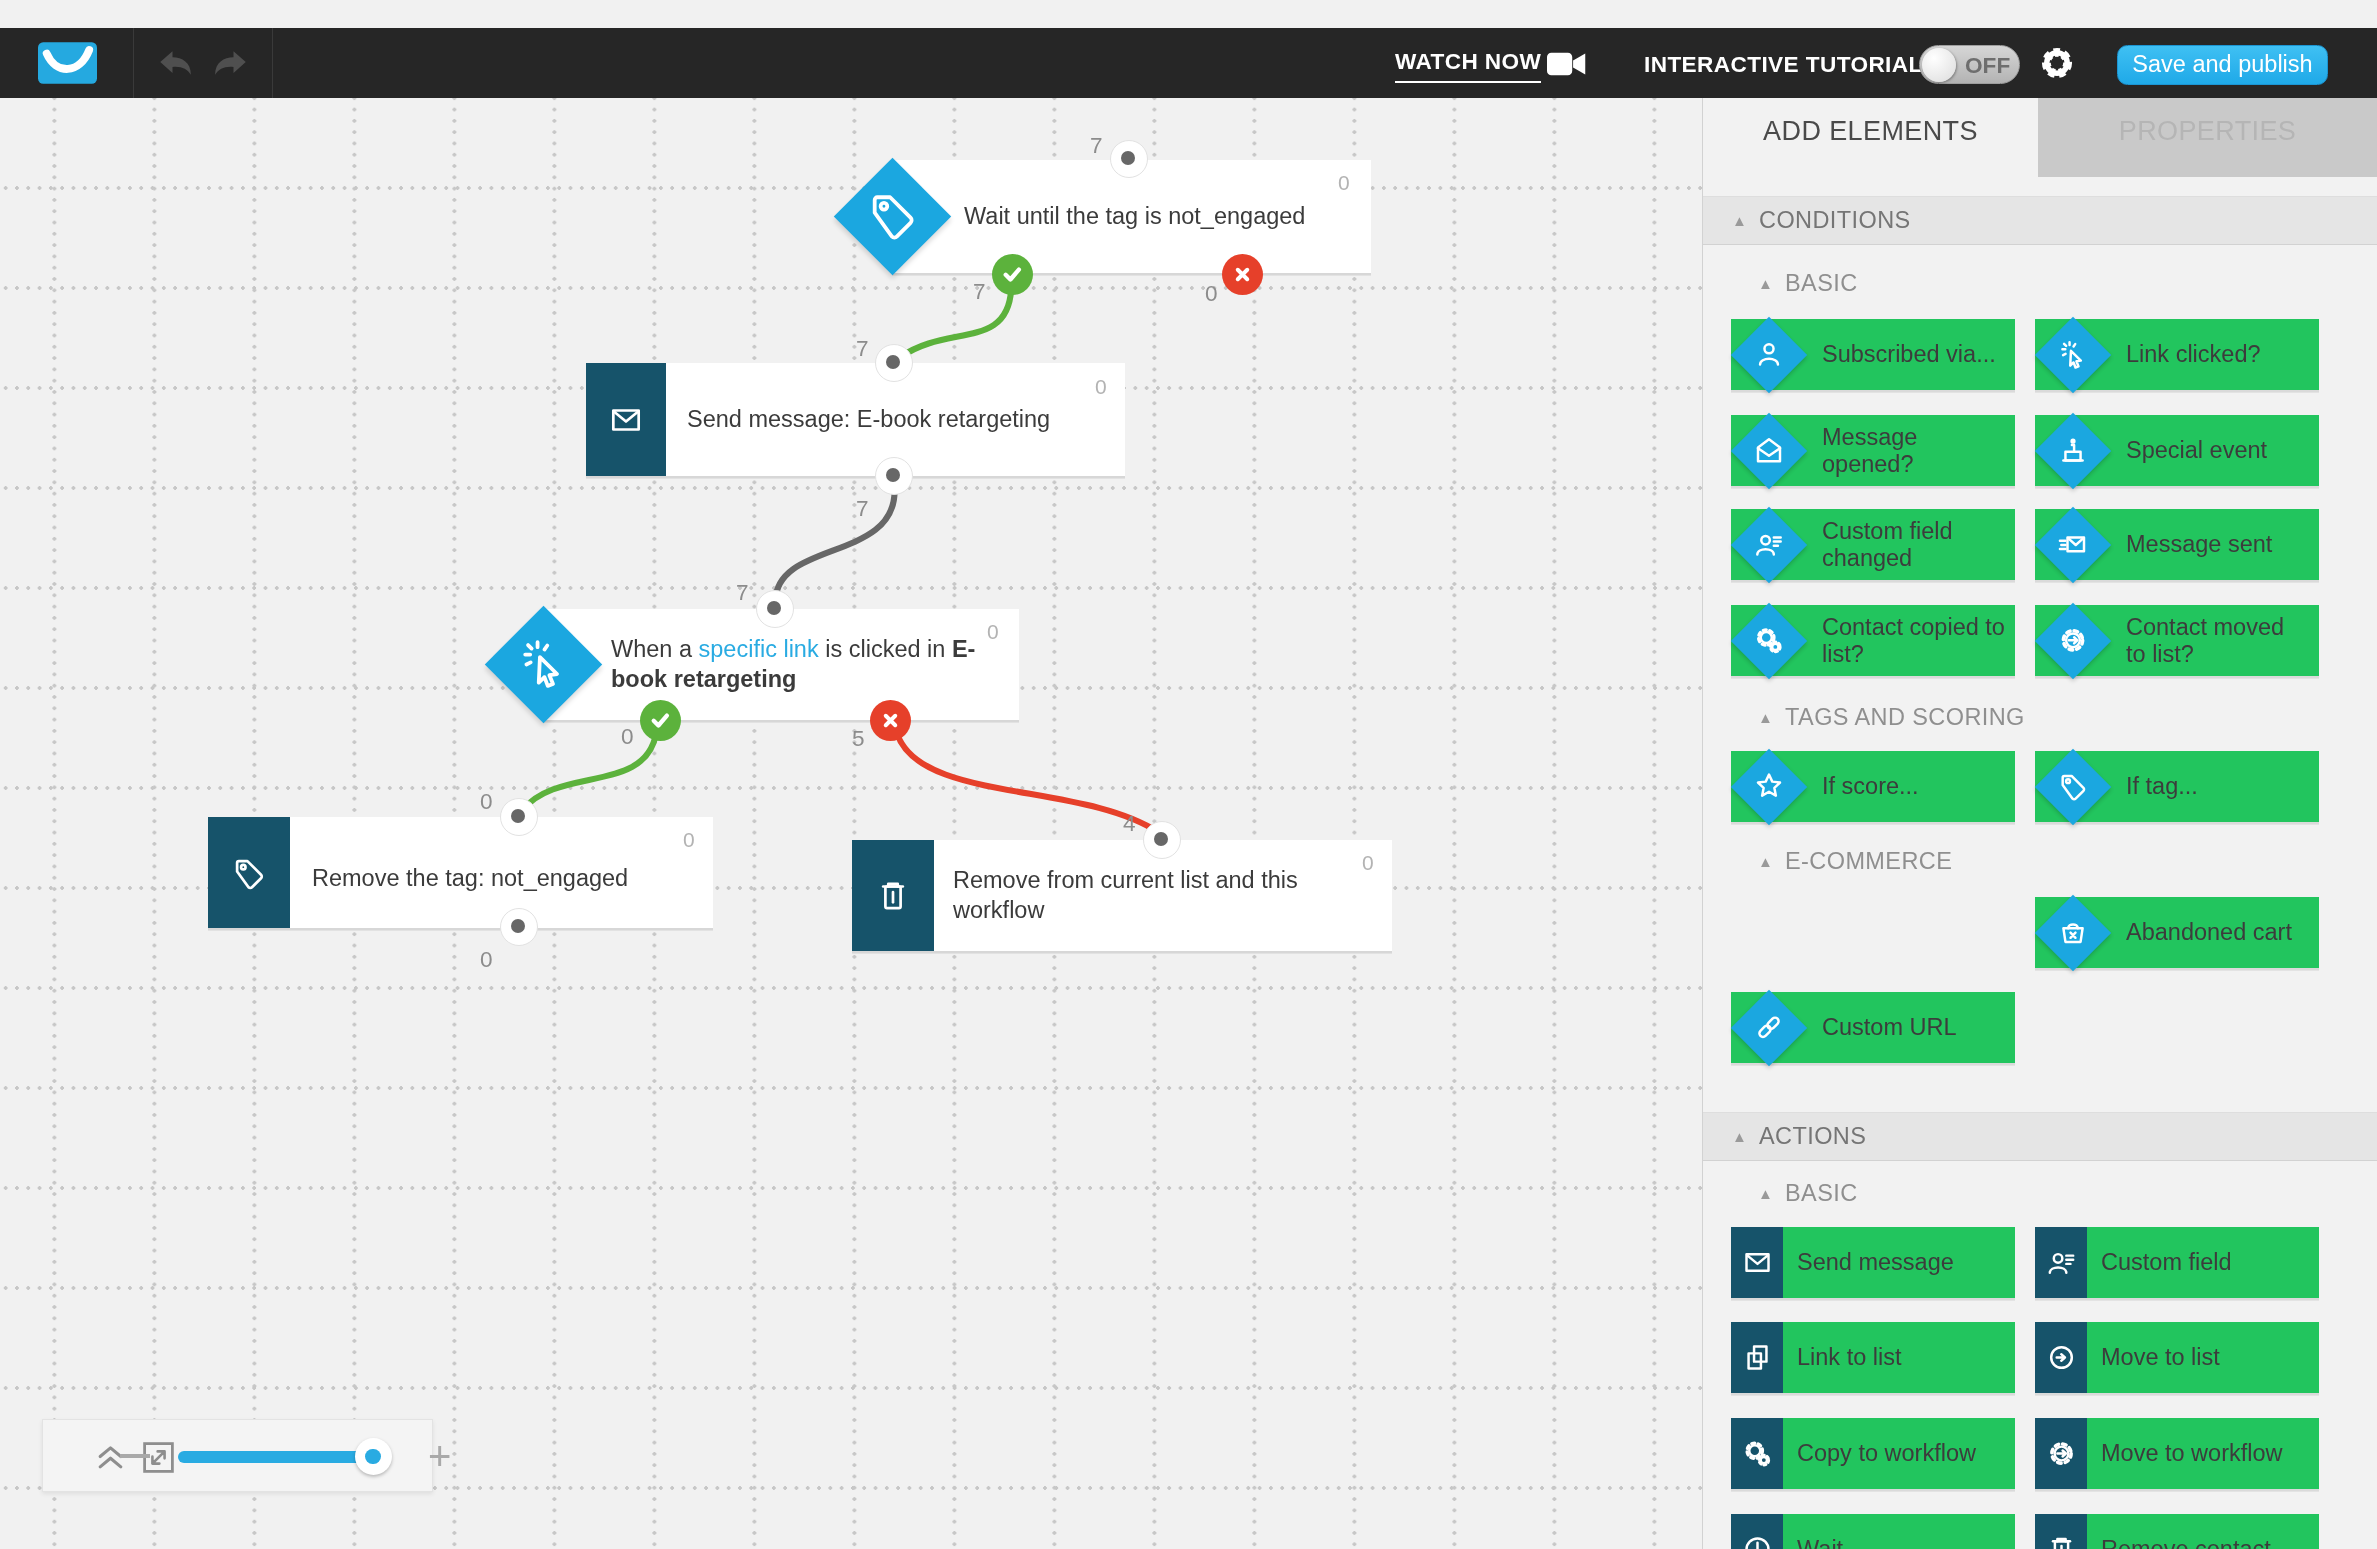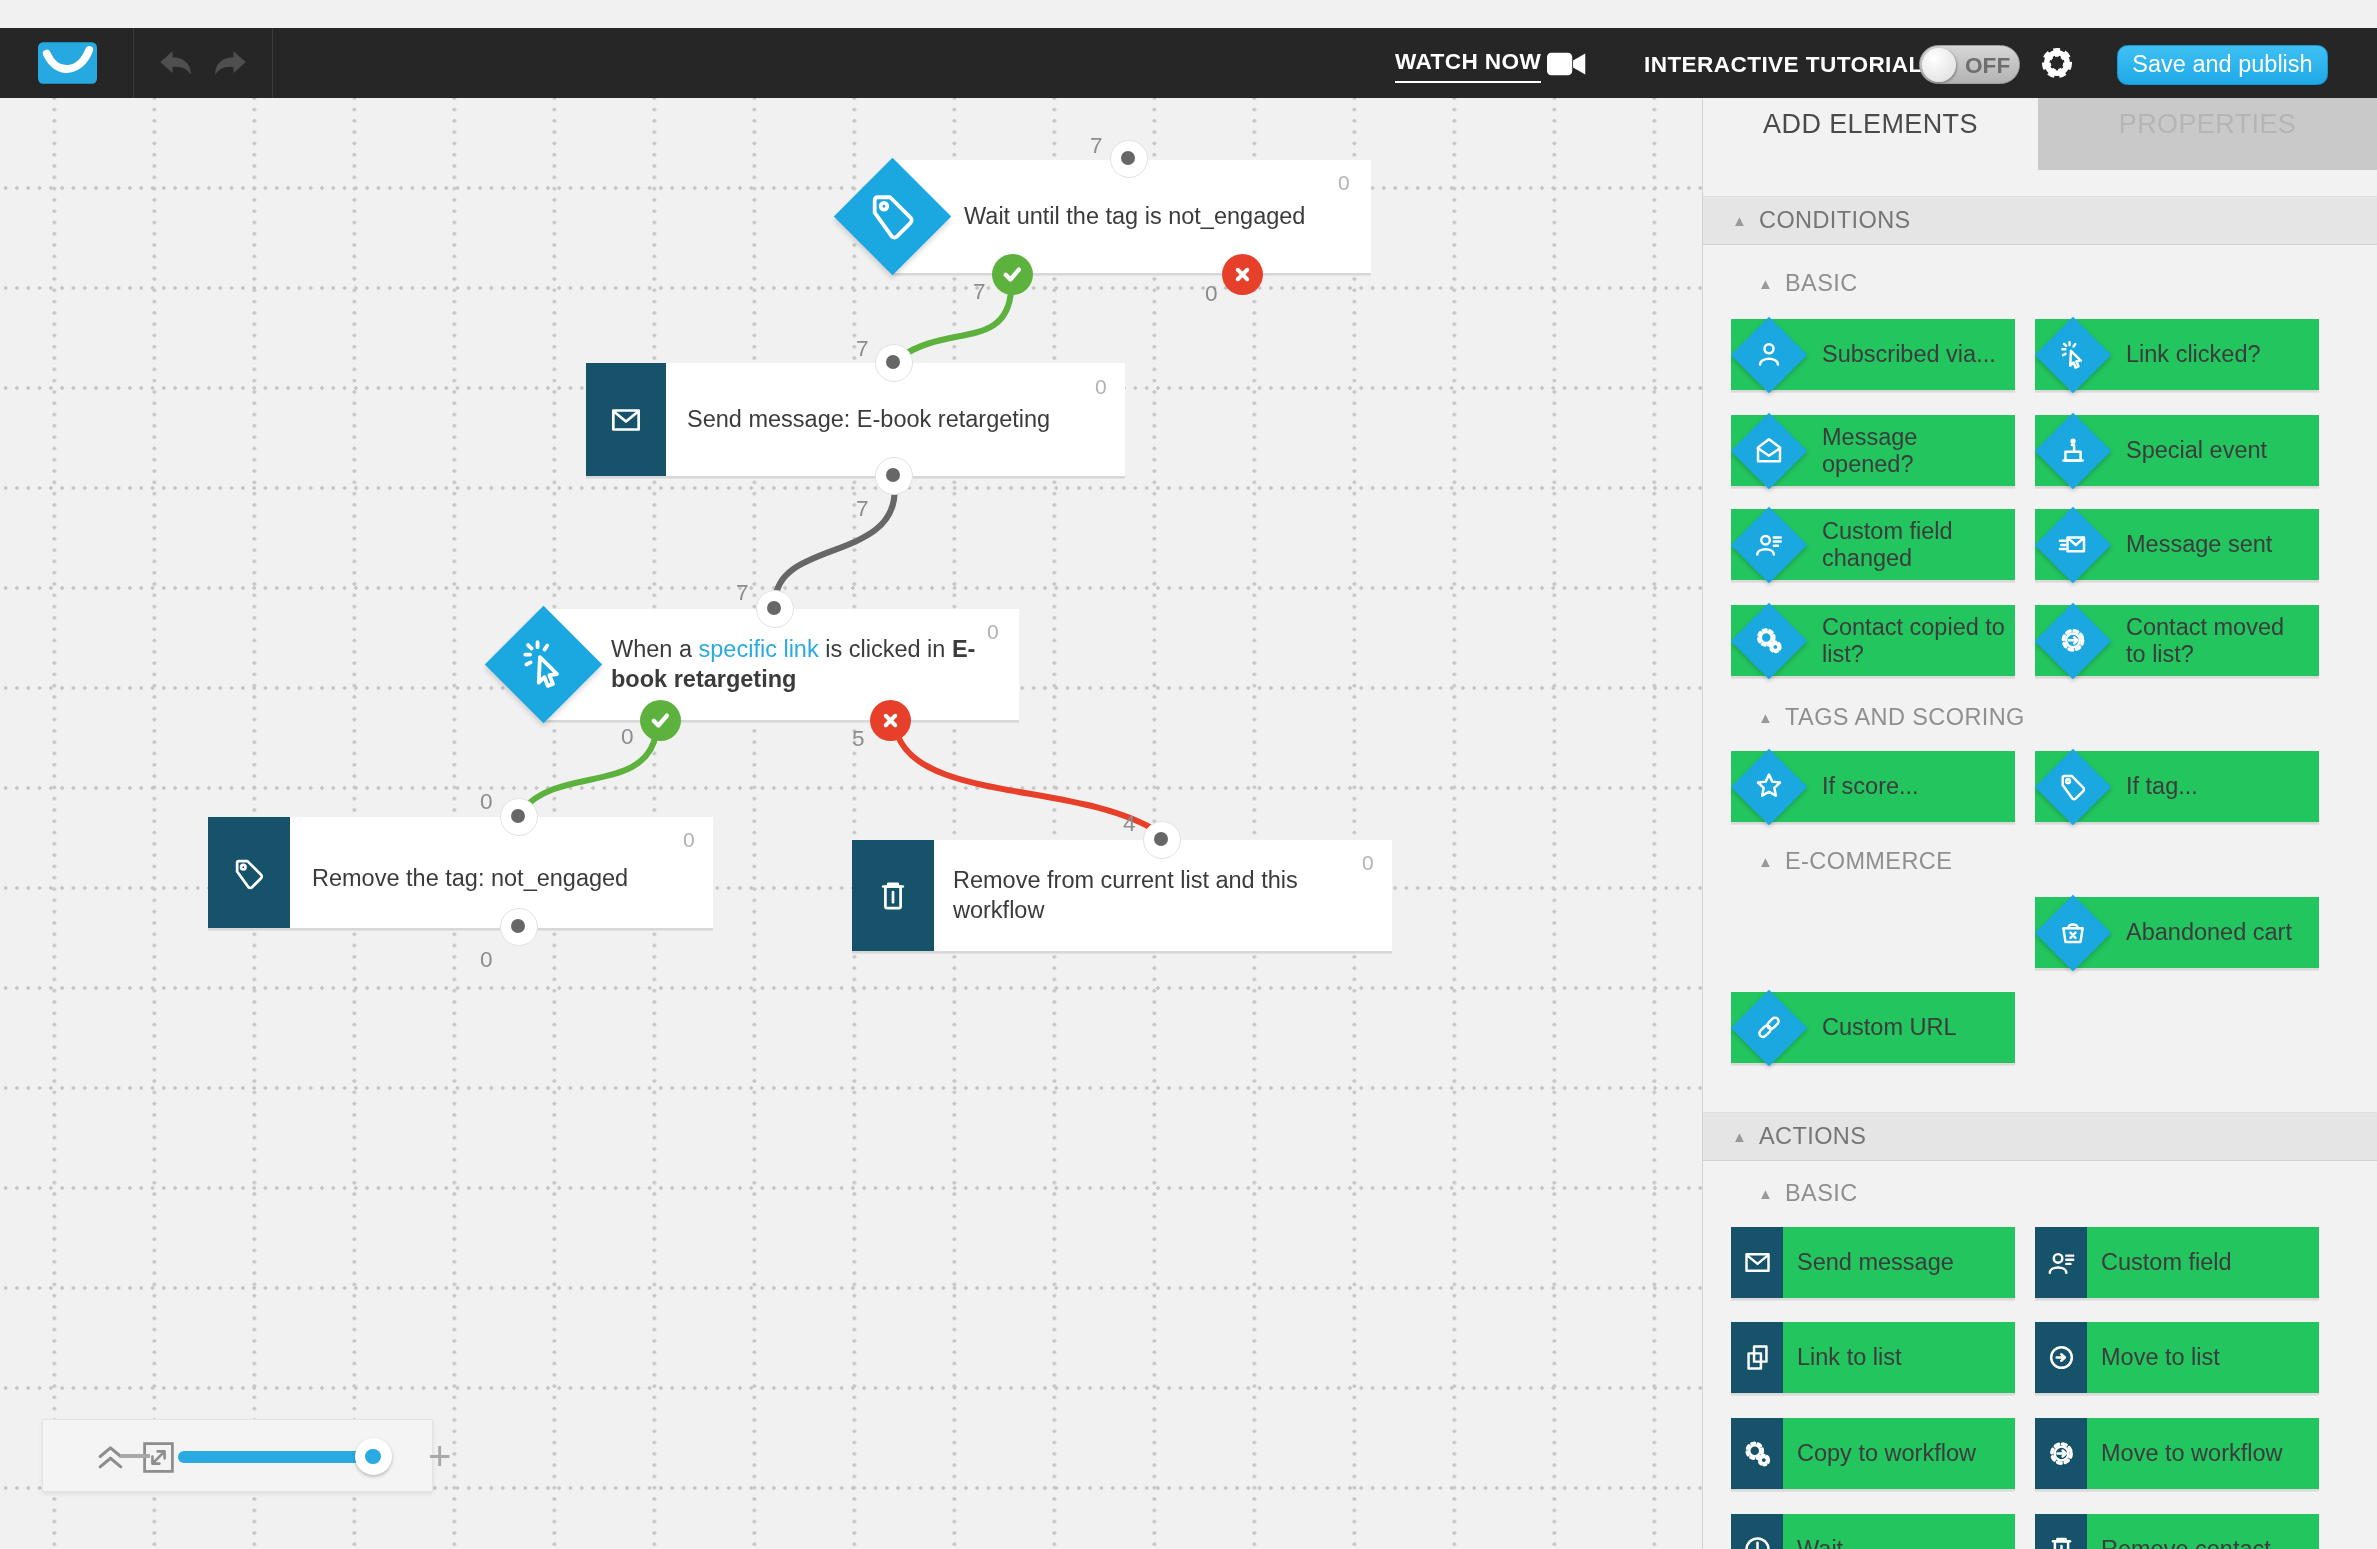--- a/index.html
+++ b/index.html
@@ -64,21 +64,21 @@
     background:#29abe2; cursor:pointer; }
   #zknob { position:absolute; left:312px; top:18.3px; width:37px; height:37px; border-radius:50%;
     background:#fff; box-shadow:0 1.7px 3.5px rgba(0,0,0,.25); cursor:pointer; }
   #zknob::after { content:""; position:absolute; left:10.4px; top:10.4px; width:15.7px; height:15.7px;
     border-radius:50%; background:#29abe2; }
   #zminus { left:77px; top:34px; width:30px; height:4.4px; background:#a9a9a9; }
   #zplus  { left:385px; top:21px; font-size:40px; color:#a9a9a9; font-weight:200; line-height:31px; }
 
   
   #sidebar { position:absolute; left:1703px; top:70px; width:674px; height:1480px; background:#f2f2f2; overflow:hidden; }
-  .tab { position:absolute; top:8px; height:92px; display:flex; align-items:center; justify-content:center;
+  .tab { position:absolute; top:15px; height:92px; display:flex; align-items:center; justify-content:center;
     font-size:27px; letter-spacing:0.4px; cursor:pointer; }
   #tab-add  { left:0; width:335px; color:#4a4a4a; background:#f2f2f2; }
   #tab-prop { left:335px; width:339px; color:#b5b5b5; background:#c9c9c9; }
   .band { position:absolute; left:0; width:674px; height:49px; background:#e5e5e5;
     border-top:0.9px solid #dedede; border-bottom:0.9px solid #d2d2d2; display:flex; align-items:center; cursor:pointer; }
   .band .tri, .subhead .tri { color:#9a9a9a; font-size:15px; margin-right:12.2px; }
   .band .btxt { color:#757575; font-size:23.5px; letter-spacing:0.4px; }
   .subhead { position:absolute; display:flex; align-items:center; cursor:pointer; }
   .subhead .shtxt { color:#8f8f8f; font-size:23.5px; letter-spacing:0.4px; }
   .sitem { position:absolute; width:284px; height:71px; background:#22c55e; box-shadow:0 2.6px 0 #dadada; cursor:pointer; }

